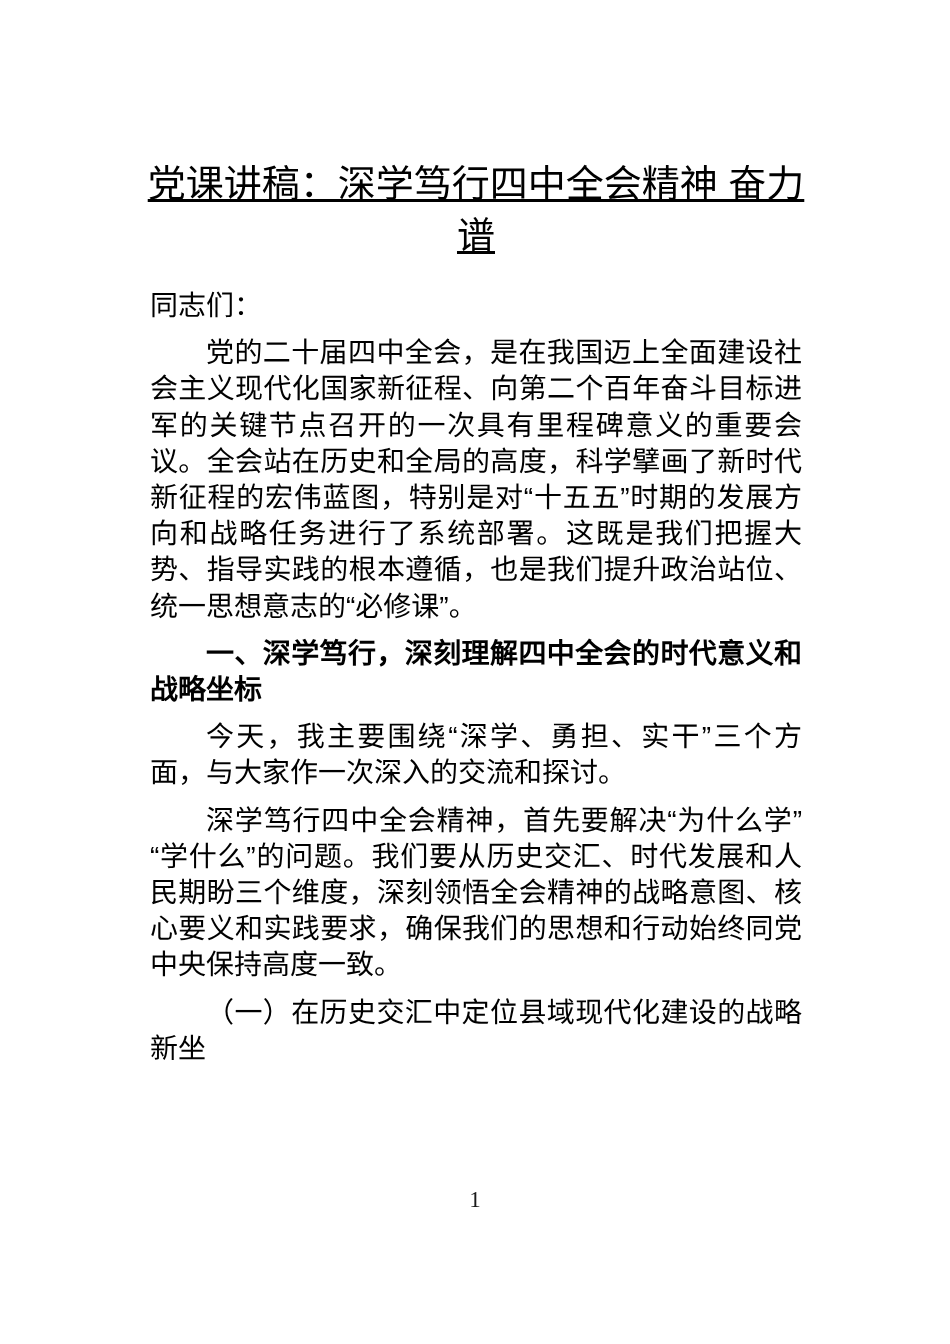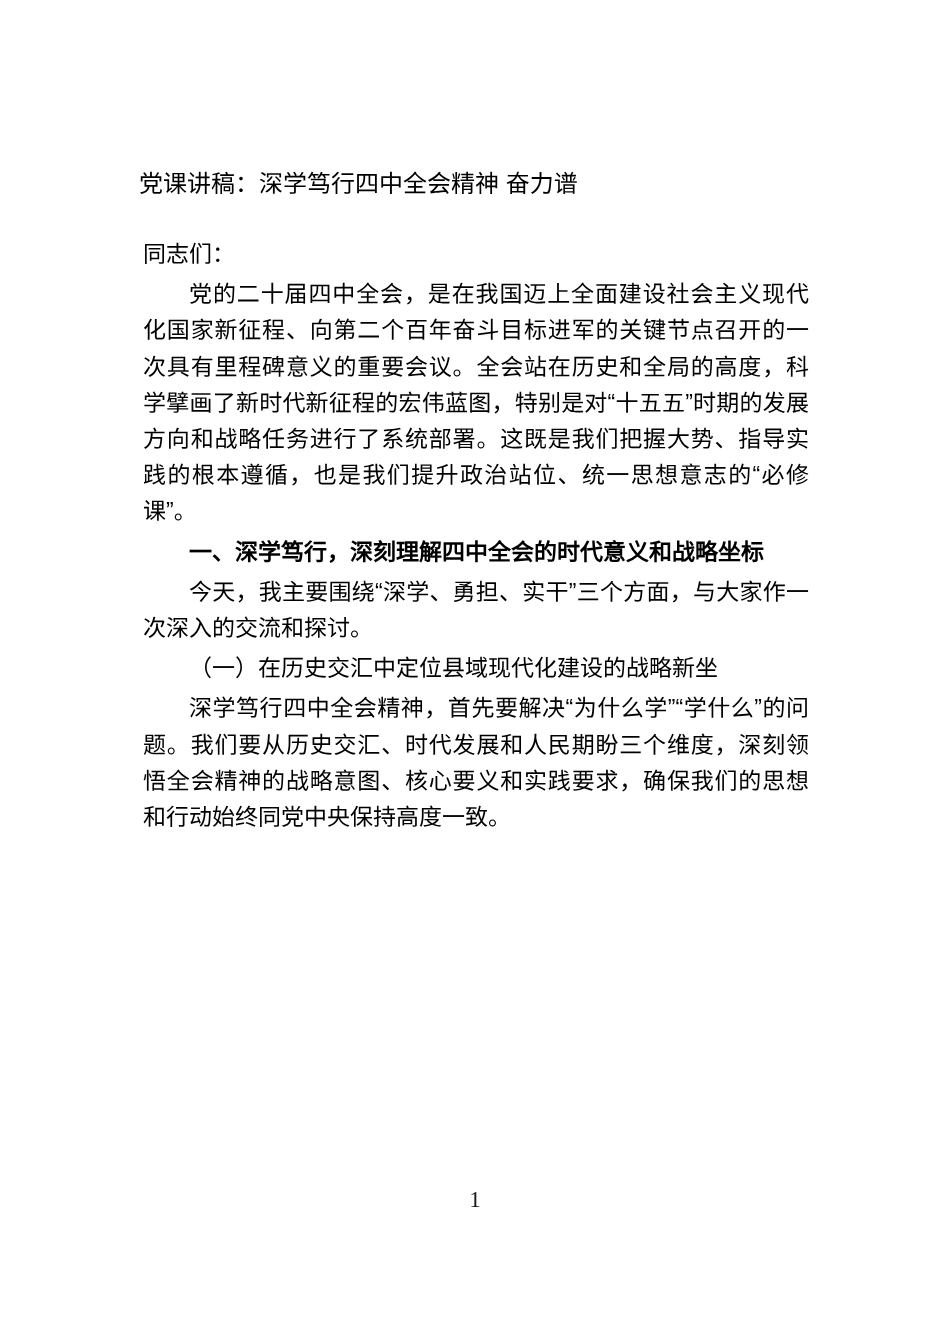--- a/index.html
+++ b/index.html
@@ -25,36 +25,37 @@
   .content {
     position: absolute;
     left: 139px;
     top: 158px;
     width: 674px;
   }
 
   
   .doc-title {
     font-family: "Liberation Sans", "DejaVu Sans", sans-serif;
-    font-size: 24px;
+    font-size: 38px;
     line-height: 52px;
     font-weight: 400;
-    text-align: left;
+    text-align: center;
     letter-spacing: 0px;
     margin: 0 0 26px 0;
     word-break: break-all;
+    text-decoration: underline;
   }
 
   
   .para {
     font-family: "Liberation Sans", "DejaVu Sans", sans-serif;
-    font-size: 23px;
+    font-size: 28px;
     line-height: 36.2px;
     font-weight: 400;
-    margin: 4px;
+    margin: 11px;
     text-align: justify;
     text-justify: inter-ideograph;
     text-align-last: left;
     word-break: break-all;
     letter-spacing: 0px;
   }
 
   .para.indent {
     text-indent: 2em;
   }
@@ -93,21 +94,21 @@
 
     <p class="para flush">同志们：</p>
 
     <p class="para indent">党的二十届四中全会，是在我国迈上全面建设社会主义现代化国家新征程、向第二个百年奋斗目标进军的关键节点召开的一次具有里程碑意义的重要会议。全会站在历史和全局的高度，科学擘画了新时代新征程的宏伟蓝图，特别是对“十五五”时期的发展方向和战略任务进行了系统部署。这既是我们把握大势、指导实践的根本遵循，也是我们提升政治站位、统一思想意志的“必修课”。</p>
 
 
     <p class="para heading">一、深学笃行，深刻理解四中全会的时代意义和战略坐标</p>
 
     <p class="para indent">今天，我主要围绕“深学、勇担、实干”三个方面，与大家作一次深入的交流和探讨。</p>
 
+    <p class="para indent">深学笃行四中全会精神，首先要解决“为什么学”“学什么”的问题。我们要从历史交汇、时代发展和人民期盼三个维度，深刻领悟全会精神的战略意图、核心要义和实践要求，确保我们的思想和行动始终同党中央保持高度一致。</p>
+
     <p class="para indent">（一）在历史交汇中定位县域现代化建设的战略新坐</p>
-
-    <p class="para indent">深学笃行四中全会精神，首先要解决“为什么学”“学什么”的问题。我们要从历史交汇、时代发展和人民期盼三个维度，深刻领悟全会精神的战略意图、核心要义和实践要求，确保我们的思想和行动始终同党中央保持高度一致。</p>
 
   </div>
 
   <div class="page-number">1</div>
 
 </div>
 
 </body></html>

